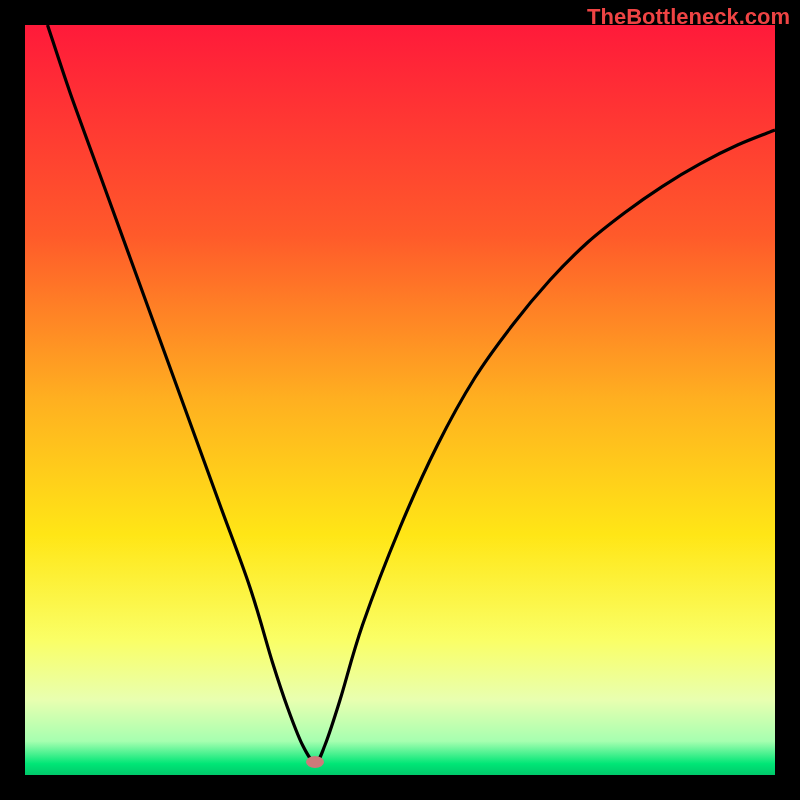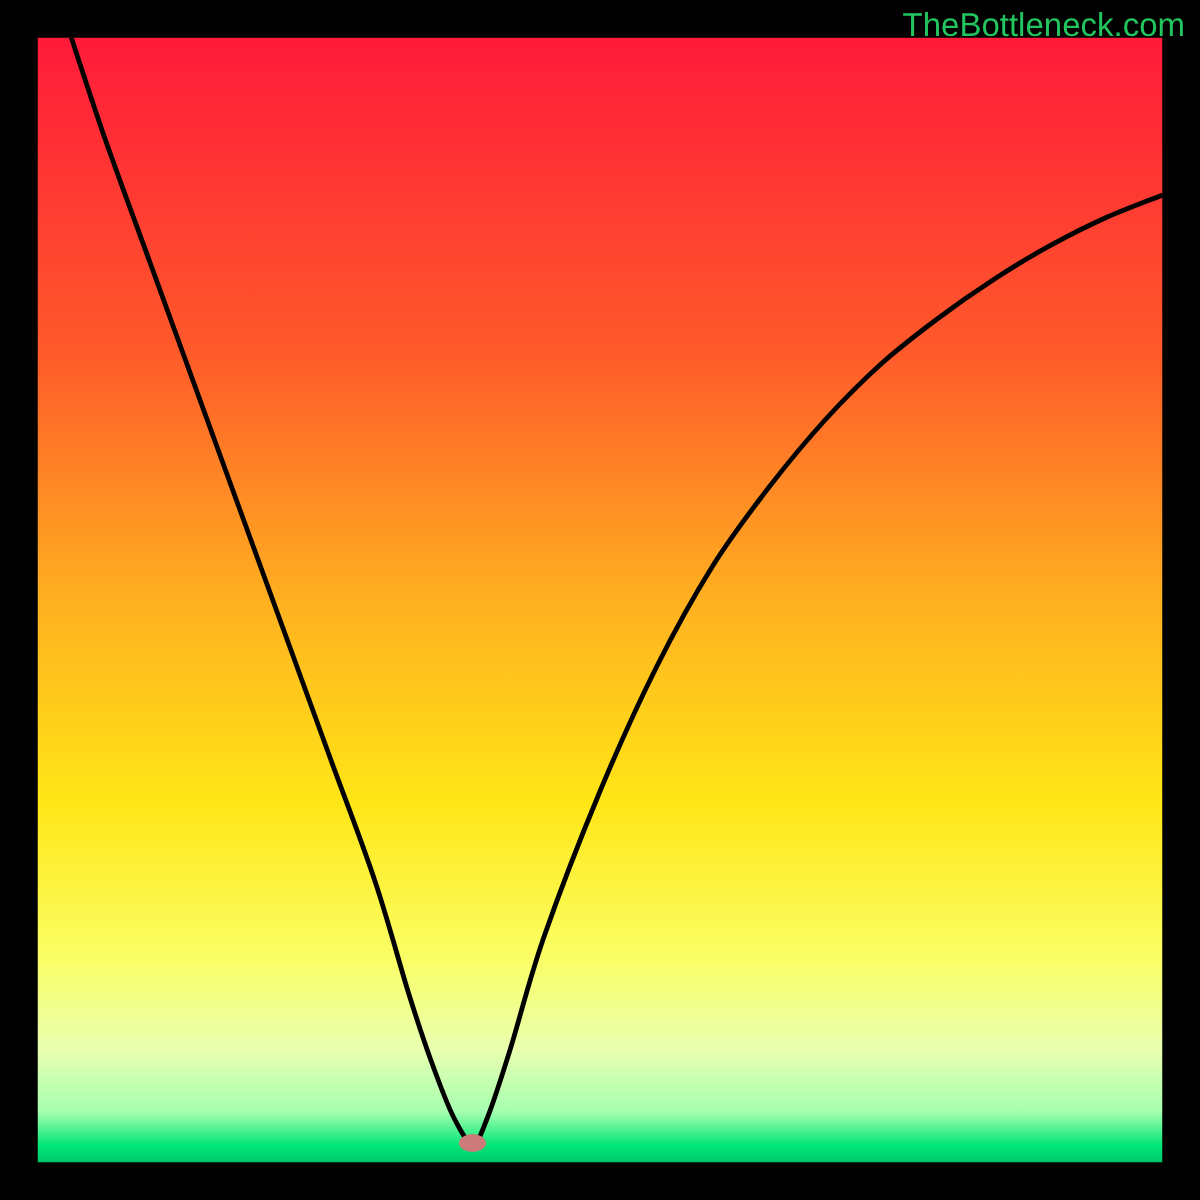--- a/index.html
+++ b/index.html
@@ -6,23 +6,23 @@
   html, body { width: 800px; height: 800px; overflow: hidden; }
   body {
     background: #000;
     font-family: Arial, Helvetica, sans-serif;
     position: relative;
   }
   .attribution {
     position: absolute;
     top: 4px;
     right: 10px;
-    color: #22c55e;
+    color: #ef4444;
     font-size: 22px;
-    font-weight: 400;
+    font-weight: 700;
     z-index: 10;
   }
   .plot-outer {
     position: absolute;
     left: 25px;
     top: 25px;
     width: 750px;
     height: 750px;
     background: #000;
   }

